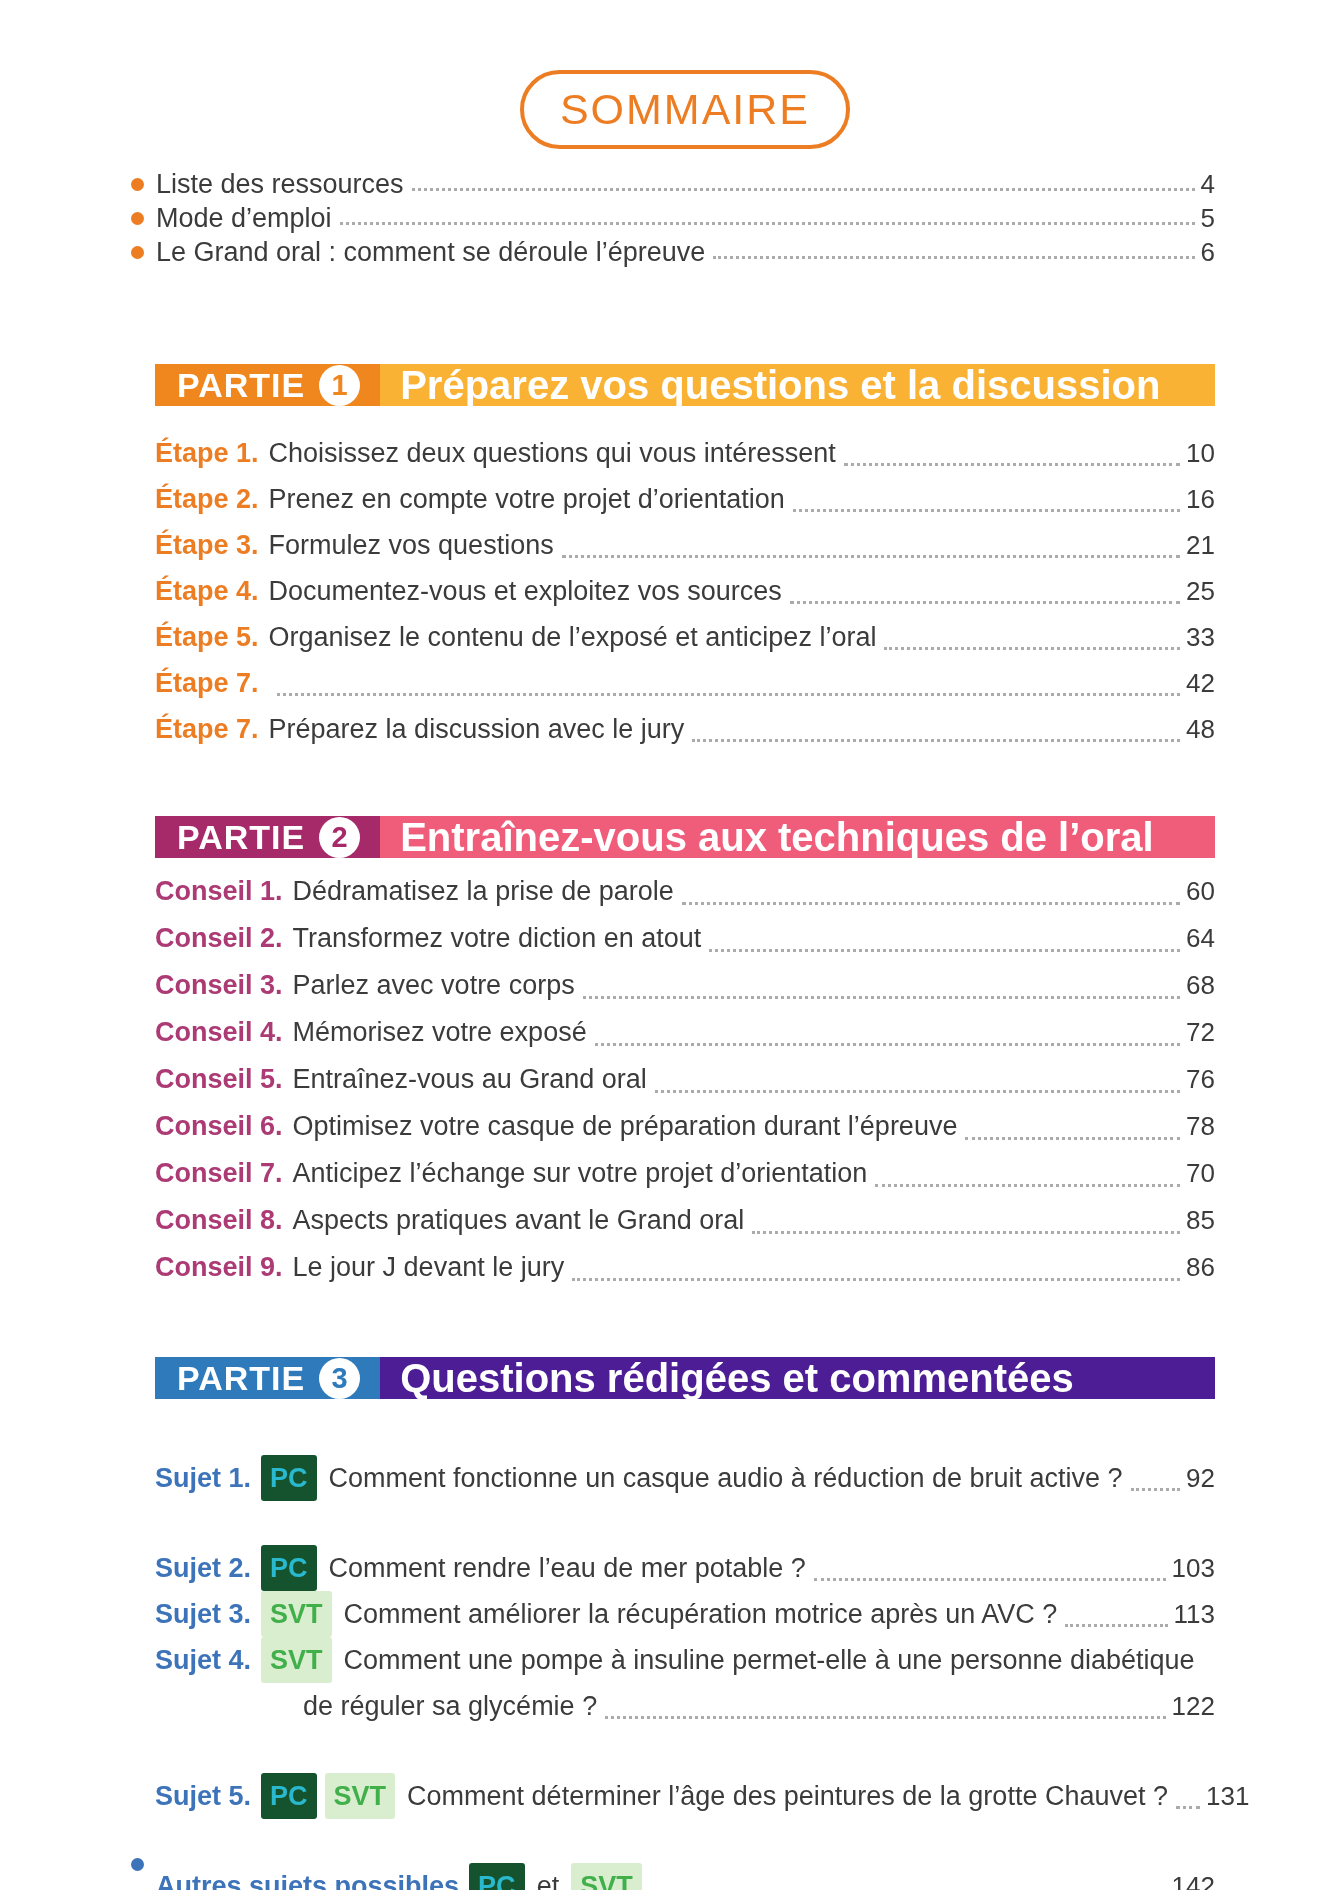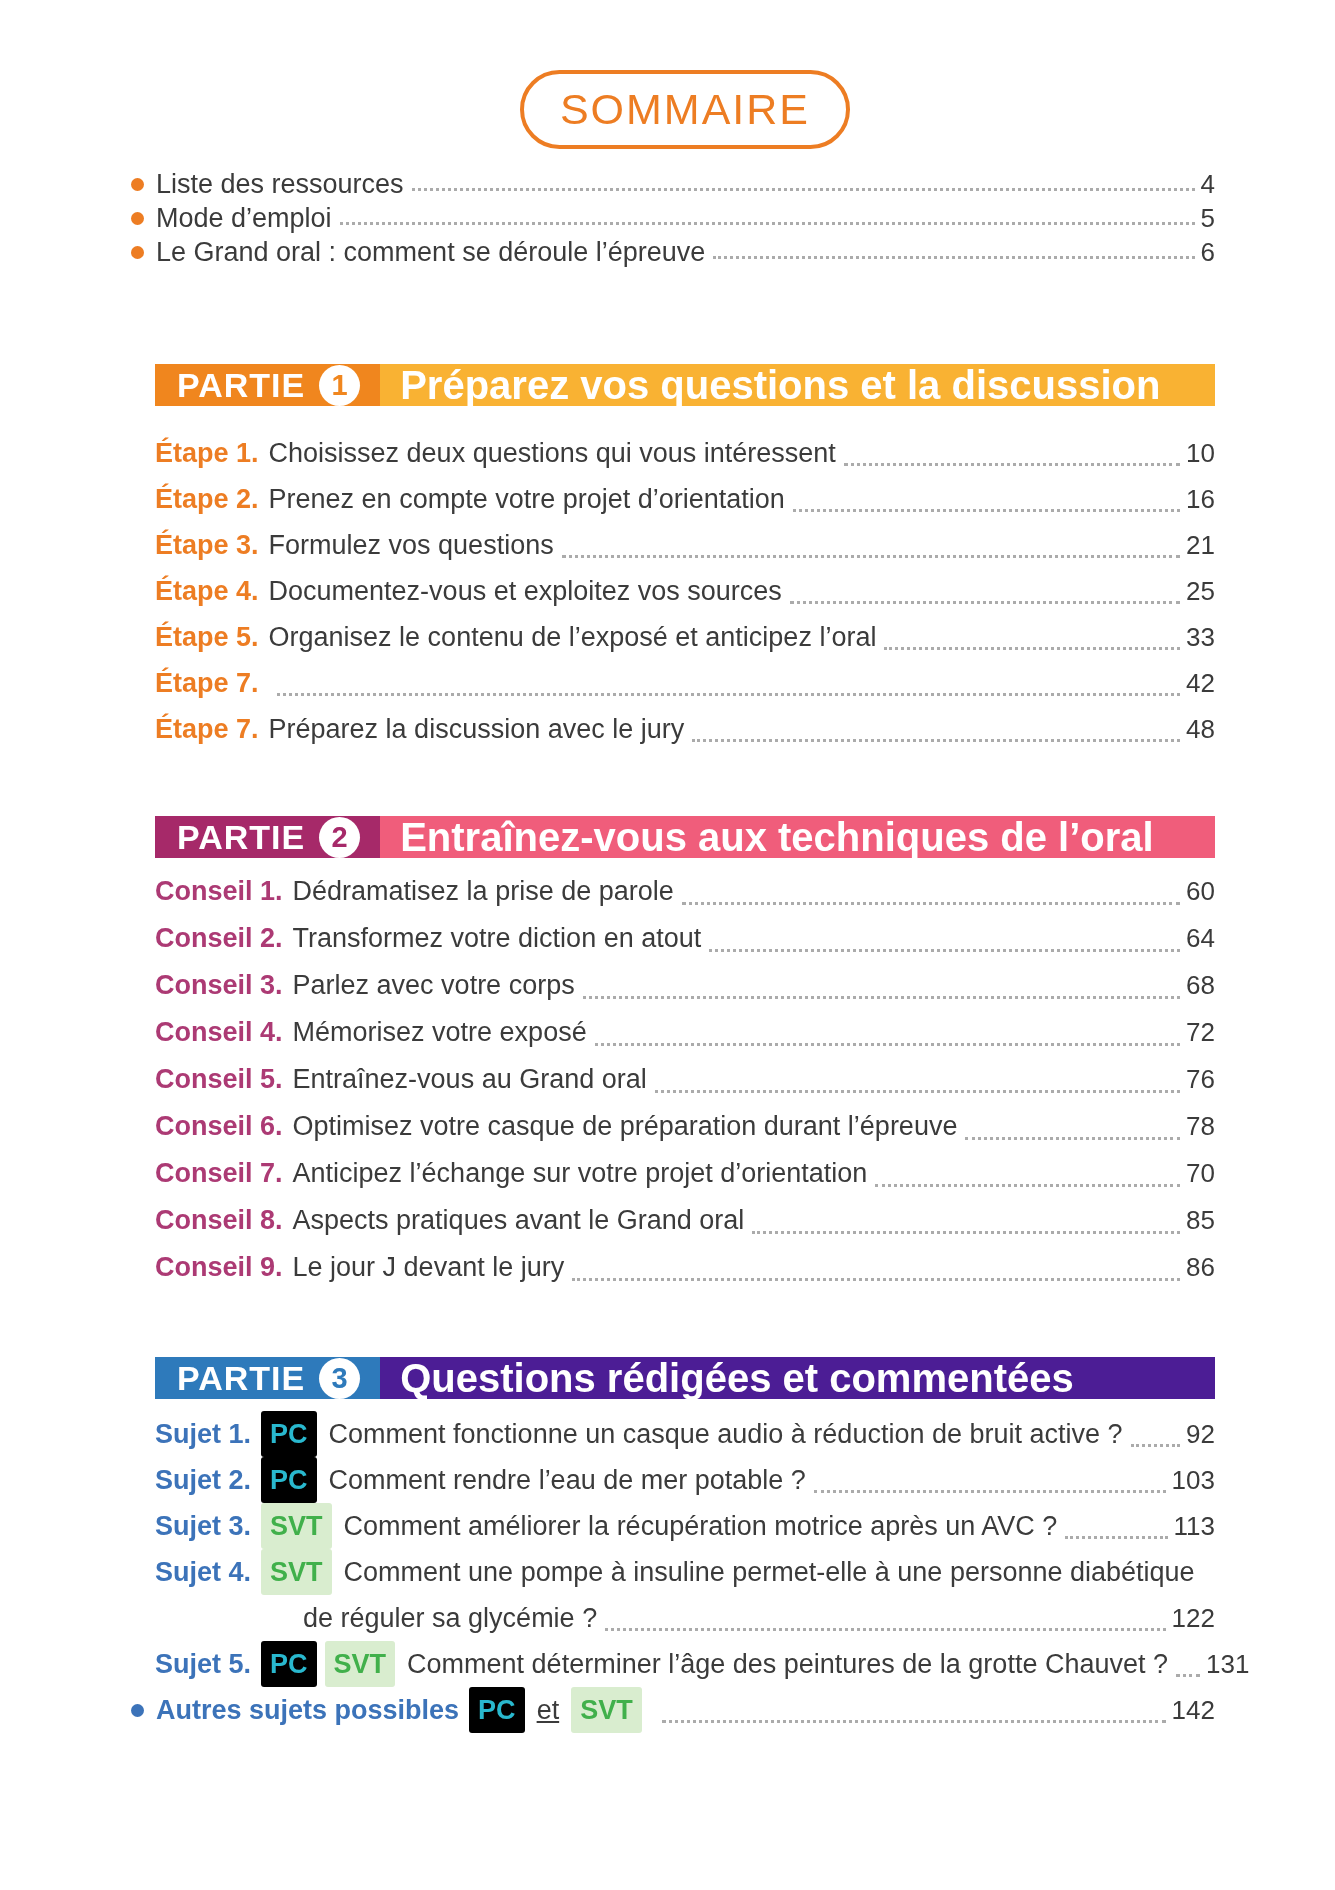--- a/index.html
+++ b/index.html
@@ -52,21 +52,21 @@
   .banner.p3 .num{color:#2E7ABB;}
   .banner.p3 .btitle{background:#4c1d95;}
 
   .list1{margin-top:24px;}
   .list2{margin-top:10px;}
   .list2 .row{line-height:47px;}
   .list3{margin-top:12px;}
 
   
   .badge{font-weight:bold;font-size:27px;padding:0 9px;border-radius:3px;margin-right:12px;flex:0 0 auto;}
-  .badge.pc{color:#29B8CE;background:#000000;}
+  .badge.pc{color:#29B8CE;background:#14532d;margin-top:44px;}
   .badge.svt{color:#41B04B;background:#D9EDCF;}
   .badge.tight{margin-right:8px;}
   .indent2{margin-left:148px;}
   .et{margin:0 12px 0 0;text-decoration:underline;}
 </style>
 </head>
 <body>
 
 <div class="page">
 

